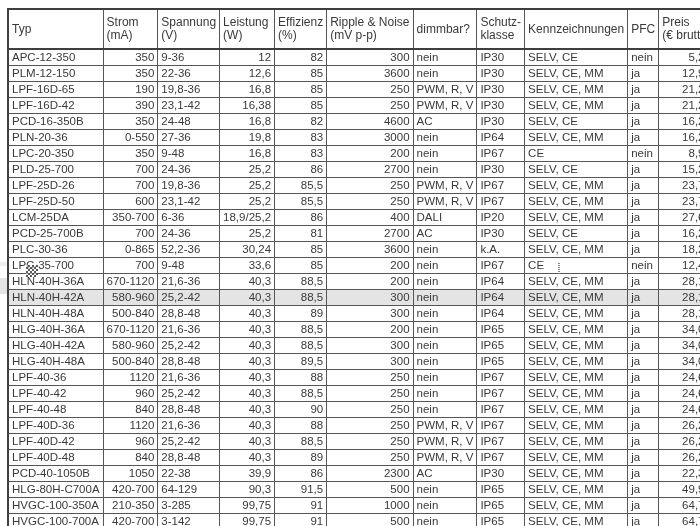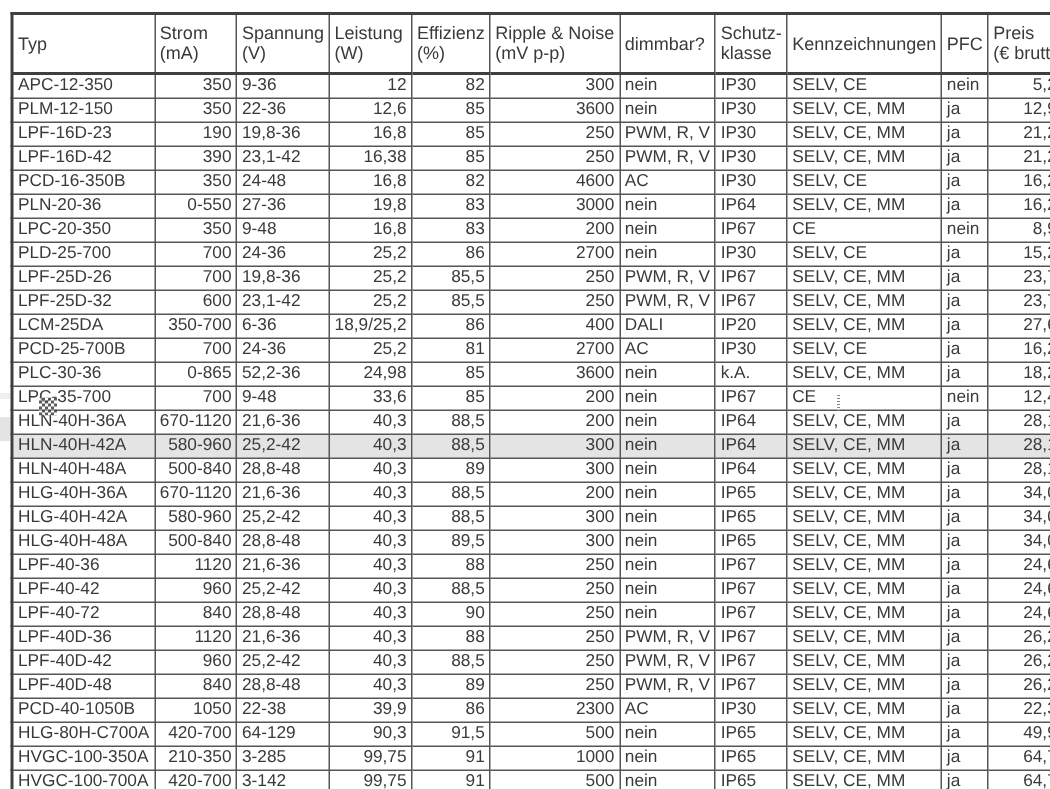--- a/index.html
+++ b/index.html
@@ -173,21 +173,21 @@
         <td class="align-right">12,6</td>
         <td class="align-right">85</td>
         <td class="align-right">3600</td>
         <td class="align-left">nein</td>
         <td class="align-left">IP30</td>
         <td class="align-left">SELV, CE, MM</td>
         <td class="align-left">ja</td>
         <td class="align-right">12,96</td>
       </tr>
       <tr>
-        <td class="align-left">LPF-16D-23</td>
+        <td class="align-left">LPF-16D-65</td>
         <td class="align-right">190</td>
         <td class="align-left">19,8-36</td>
         <td class="align-right">16,8</td>
         <td class="align-right">85</td>
         <td class="align-right">250</td>
         <td class="align-left">PWM, R, V</td>
         <td class="align-left">IP30</td>
         <td class="align-left">SELV, CE, MM</td>
         <td class="align-left">ja</td>
         <td class="align-right">21,29</td>
@@ -264,21 +264,21 @@
         <td class="align-right">25,2</td>
         <td class="align-right">85,5</td>
         <td class="align-right">250</td>
         <td class="align-left">PWM, R, V</td>
         <td class="align-left">IP67</td>
         <td class="align-left">SELV, CE, MM</td>
         <td class="align-left">ja</td>
         <td class="align-right">23,79</td>
       </tr>
       <tr>
-        <td class="align-left">LPF-25D-32</td>
+        <td class="align-left">LPF-25D-50</td>
         <td class="align-right">600</td>
         <td class="align-left">23,1-42</td>
         <td class="align-right">25,2</td>
         <td class="align-right">85,5</td>
         <td class="align-right">250</td>
         <td class="align-left">PWM, R, V</td>
         <td class="align-left">IP67</td>
         <td class="align-left">SELV, CE, MM</td>
         <td class="align-left">ja</td>
         <td class="align-right">23,79</td>
@@ -306,21 +306,21 @@
         <td class="align-left">AC</td>
         <td class="align-left">IP30</td>
         <td class="align-left">SELV, CE</td>
         <td class="align-left">ja</td>
         <td class="align-right">16,29</td>
       </tr>
       <tr>
         <td class="align-left">PLC-30-36</td>
         <td class="align-right">0-865</td>
         <td class="align-left">52,2-36</td>
-        <td class="align-right">24,98</td>
+        <td class="align-right">30,24</td>
         <td class="align-right">85</td>
         <td class="align-right">3600</td>
         <td class="align-left">nein</td>
         <td class="align-left">k.A.</td>
         <td class="align-left">SELV, CE, MM</td>
         <td class="align-left">ja</td>
         <td class="align-right">18,20</td>
       </tr>
       <tr>
         <td class="align-left">LPC-35-700</td>
@@ -433,21 +433,21 @@
         <td class="align-right">40,3</td>
         <td class="align-right">88,5</td>
         <td class="align-right">250</td>
         <td class="align-left">nein</td>
         <td class="align-left">IP67</td>
         <td class="align-left">SELV, CE, MM</td>
         <td class="align-left">ja</td>
         <td class="align-right">24,62</td>
       </tr>
       <tr>
-        <td class="align-left">LPF-40-72</td>
+        <td class="align-left">LPF-40-48</td>
         <td class="align-right">840</td>
         <td class="align-left">28,8-48</td>
         <td class="align-right">40,3</td>
         <td class="align-right">90</td>
         <td class="align-right">250</td>
         <td class="align-left">nein</td>
         <td class="align-left">IP67</td>
         <td class="align-left">SELV, CE, MM</td>
         <td class="align-left">ja</td>
         <td class="align-right">24,62</td>

